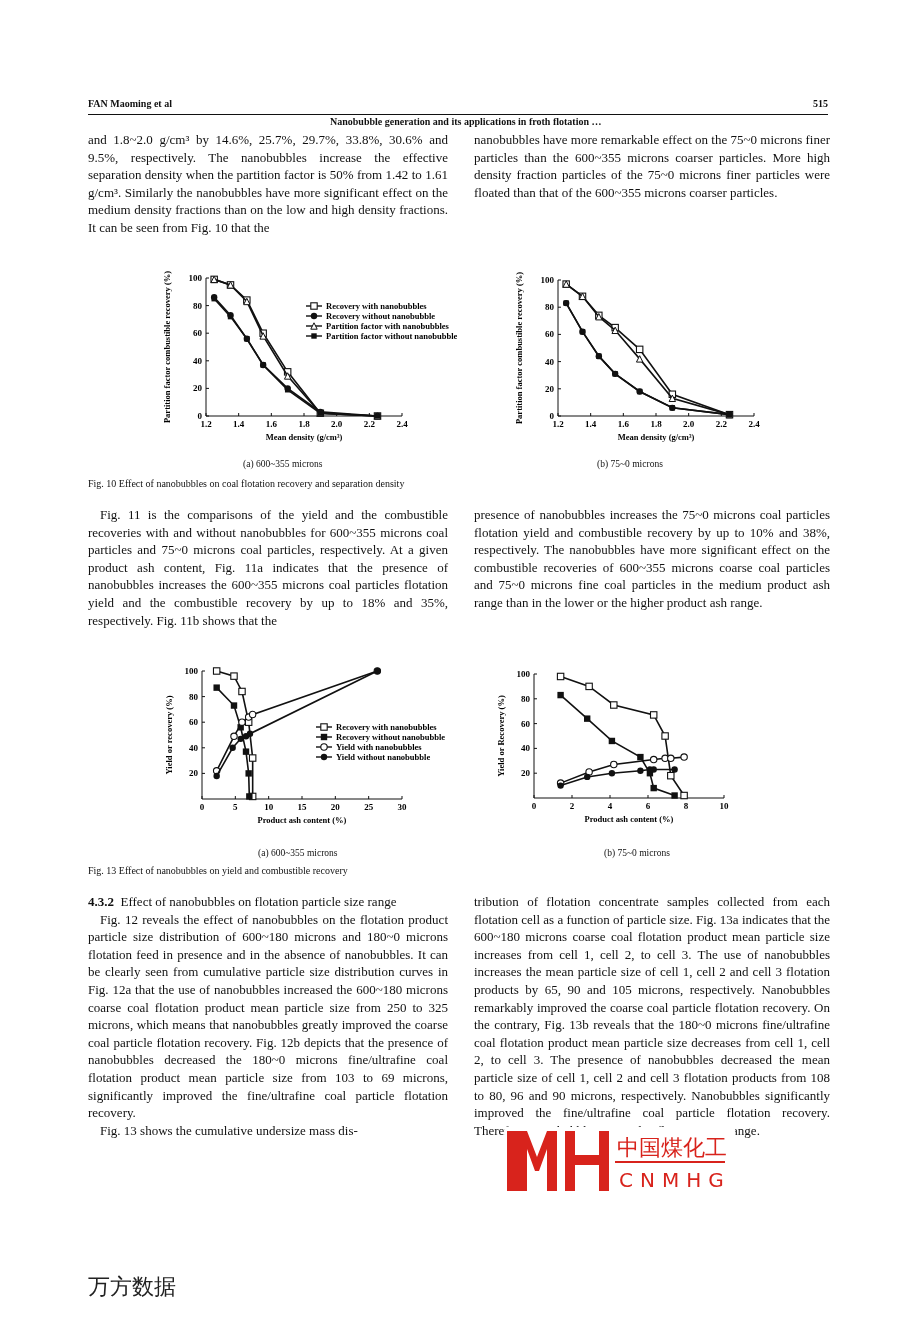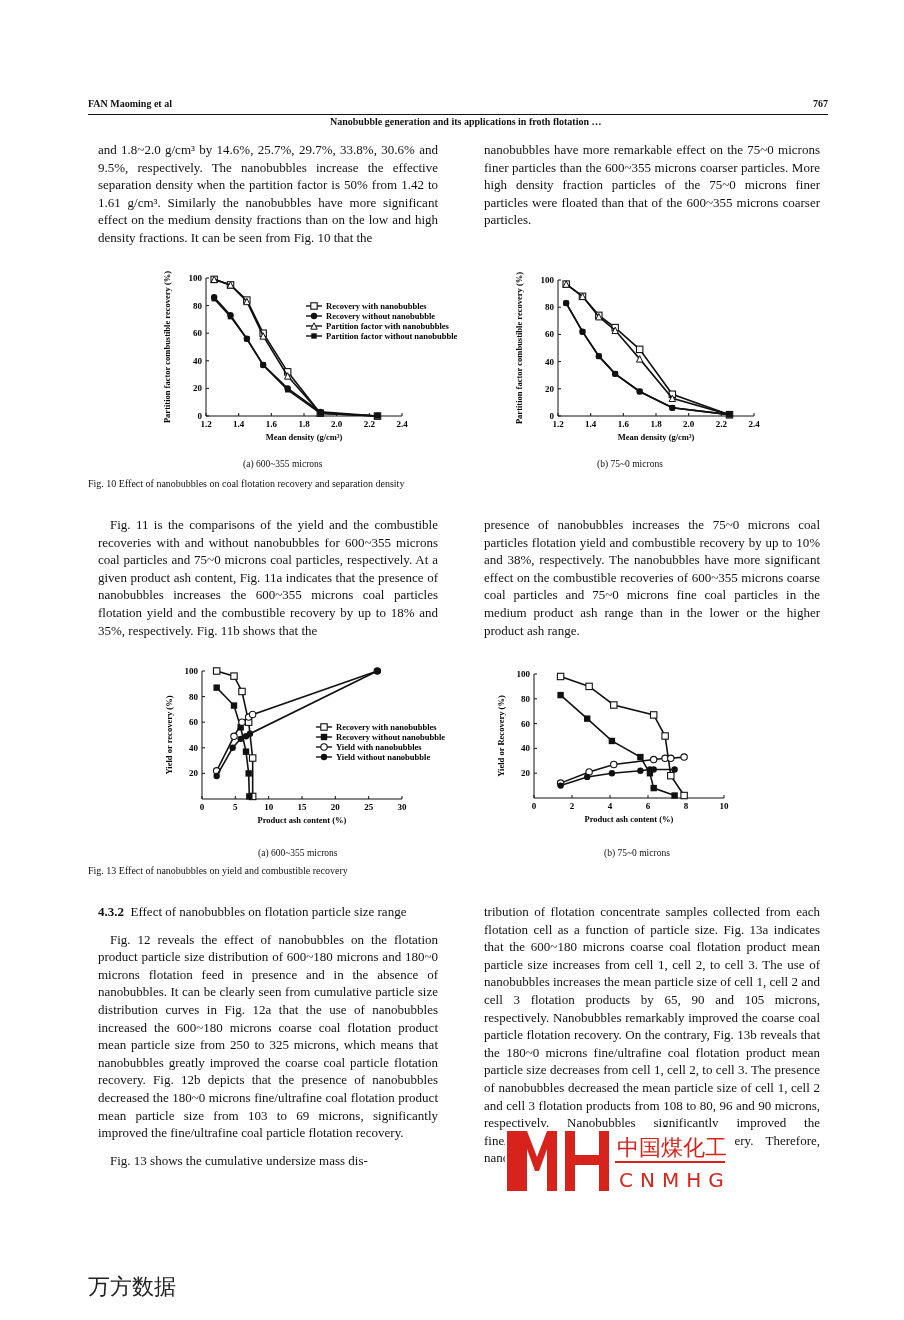--- a/index.html
+++ b/index.html
@@ -2,39 +2,39 @@
 <html><head>
 <meta charset="utf-8">
 <style>
   html, body { margin:0; padding:0; background:#fff; }
   body { width:904px; height:1320px; position:relative; overflow:hidden; font-family:"Liberation Serif", serif; color:#111; }
   .header { position:absolute; left:88px; top:96px; width:740px; height:18px; border-bottom:1.5px solid #111; font-size:10px; font-weight:bold; font-family:"Liberation Serif", serif; }
   .header .left { position:absolute; left:0; top:2px; }
   .header .center { position:absolute; left:242px; top:20px; }
   .header .right { position:absolute; right:0; top:2px; }
   .col { position:absolute; font-size:13px; line-height:17.6px; text-align:justify; }
-  .col p { margin:10px; }
+  .col p { margin:0; }
   .indent { text-indent:12px; }
   .colL { left:88px; width:360px; }
   .colR { left:474px; width:356px; }
   .fig { position:absolute; }
   .caption { position:absolute; font-size:10px; font-weight:normal; }
   .subcap { position:absolute; font-size:9.5px; font-weight:normal; }
   svg text { font-family:"Liberation Serif", serif; }
   .sec { font-weight:bold; }
   .footer { position:absolute; left:88px; top:1272px; font-size:22px; font-family:"DejaVu Sans", sans-serif; color:#222; }
   .watermark { position:absolute; left:505px; top:1127px; width:240px; height:68px; }
 </style>
 </head>
 <body>
 
 <div class="header">
   <span class="left">FAN Maoming et al</span>
   <span class="center">Nanobubble generation and its applications in froth flotation …</span>
-  <span class="right">767</span>
+  <span class="right">515</span>
 </div>
 
 <div class="col colL" style="top:131px;">
   <p>and 1.8~2.0 g/cm³ by 14.6%, 25.7%, 29.7%, 33.8%, 30.6% and 9.5%, respectively. The nanobubbles increase the effective separation density when the partition factor is 50% from 1.42 to 1.61 g/cm³. Similarly the nanobubbles have more significant effect on the medium density fractions than on the low and high density fractions. It can be seen from Fig. 10 that the</p>
 </div>
 <div class="col colR" style="top:131px;">
   <p>nanobubbles have more remarkable effect on the 75~0 microns finer particles than the 600~355 microns coarser particles. More high density fraction particles of the 75~0 microns finer particles were floated than that of the 600~355 microns coarser particles.</p>
 </div>
 
 <div class="fig" style="left:150px; top:268px; width:640px; height:180px;">

